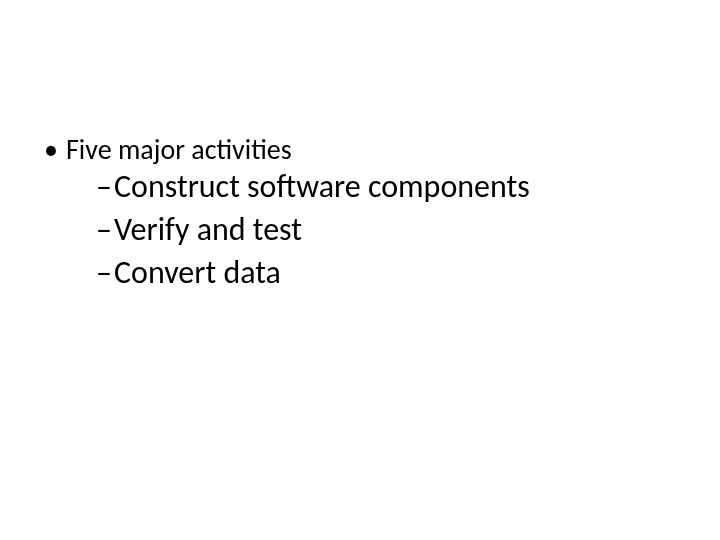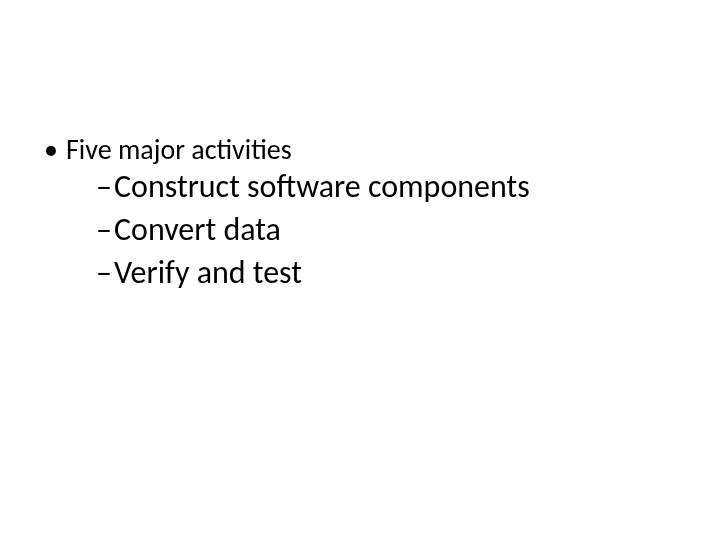--- a/index.html
+++ b/index.html
@@ -48,20 +48,20 @@
 
   <div class="level1">
     <span class="bullet">•</span><span>Five major activities</span>
   </div>
 
   <div class="level2-list">
     <div class="level2">
       <span class="dash">–</span><span>Construct software components</span>
     </div>
     <div class="level2">
-      <span class="dash">–</span><span>Convert data</span>
+      <span class="dash">–</span><span>Verify and test</span>
     </div>
     <div class="level2">
-      <span class="dash">–</span><span>Verify and test</span>
+      <span class="dash">–</span><span>Convert data</span>
     </div>
   </div>
 
 </div>
 
 </body></html>

